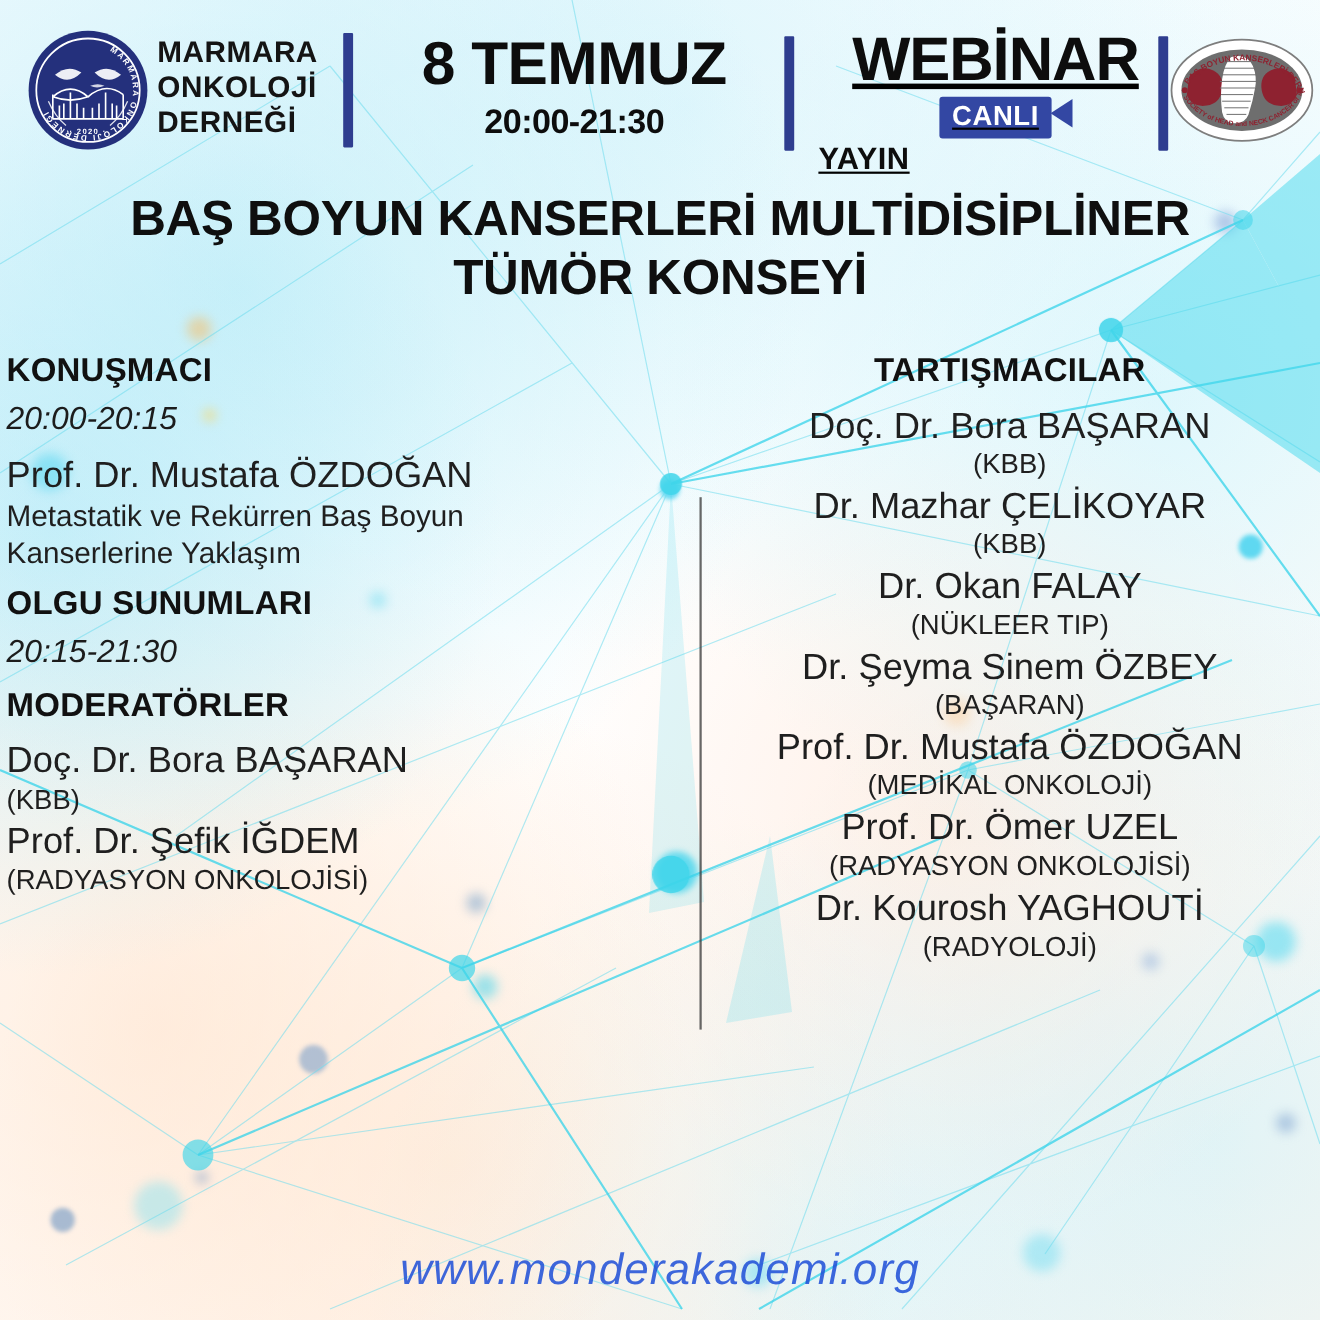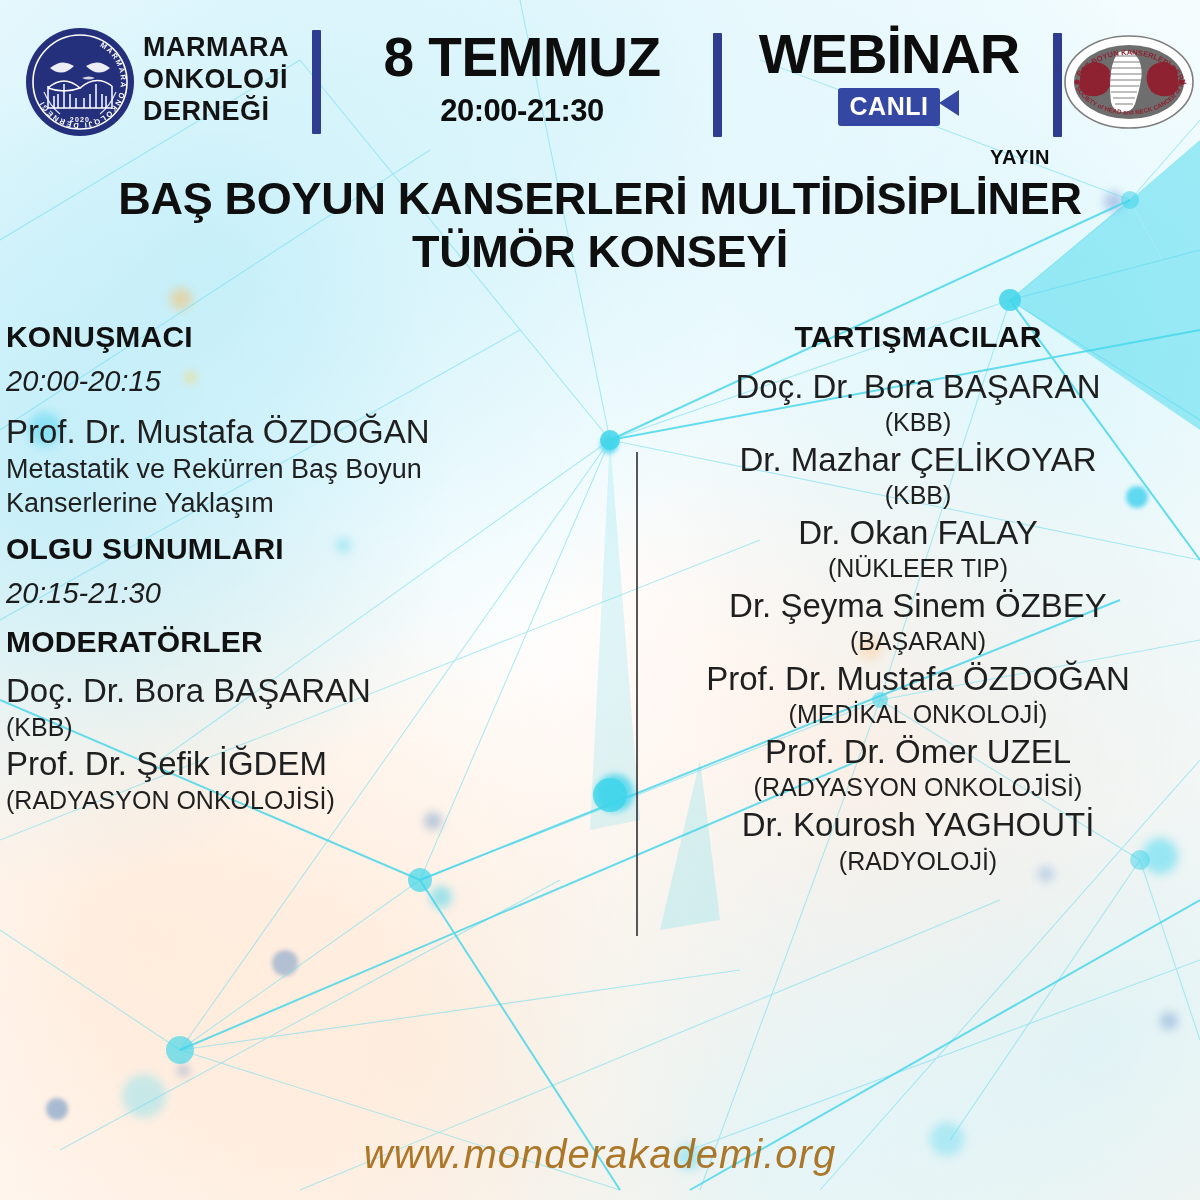--- a/index.html
+++ b/index.html
@@ -41,33 +41,33 @@
     font-weight:bold;font-size:27px;line-height:1.18;letter-spacing:.5px;
     color:#141414;text-align:left;
   }
   .vbar{position:absolute;width:9px;background:#2e3d8f;border-radius:1px;}
   #vbar-1{left:312px;top:30px;height:104px;}
   #vbar-2{left:713px;top:33px;height:104px;}
   #vbar-3{left:1053px;top:33px;height:104px;}
   #date-block{position:absolute;left:336px;top:30px;width:372px;text-align:center;}
   #date-main{font-weight:bold;font-size:55px;line-height:1;letter-spacing:-.5px;color:#0d0d0d;}
   #date-time{font-weight:bold;font-size:31px;line-height:1;margin-top:10px;letter-spacing:-.5px;color:#0d0d0d;}
-  #webinar-block{position:absolute;left:728px;top:26px;width:322px;text-align:center;}
+  #webinar-block{position:absolute;left:744px;top:26px;width:322px;text-align:center;text-decoration:underline;}
   #webinar-word{font-weight:bold;font-size:56px;line-height:1;letter-spacing:-1px;color:#0d0d0d;}
   #live-badge{margin-top:6px;display:flex;justify-content:center;align-items:center;}
   #live-pill{
     position:relative;background:#3347a3;color:#fff;font-weight:bold;font-size:25px;
     letter-spacing:.5px;padding:4px 12px 5px 12px;border-radius:3px;
   }
   #live-lens{
     position:absolute;right:-19px;top:2px;width:0;height:0;
     border-top:13px solid transparent;border-bottom:13px solid transparent;
     border-right:20px solid #3347a3;
   }
-  #live-sub{margin-top:20px;font-weight:bold;font-size:20px;letter-spacing:.5px;color:#0d0d0d;text-align:right;}
+  #live-sub{margin-top:3px;font-weight:bold;font-size:28px;letter-spacing:.5px;color:#0d0d0d;text-align:left;}
   #logo-right{position:absolute;left:1063px;top:30px;width:132px;height:104px;}
 
   
   #main-title{
     position:absolute;left:60px;top:172px;width:1080px;text-align:center;
     font-weight:bold;font-size:45px;line-height:1.18;letter-spacing:-.3px;color:#0f0f0f;
   }
 
   
   #divider{position:absolute;left:636px;top:452px;width:2px;height:484px;background:#3b3b3b;opacity:.85;}
@@ -77,21 +77,21 @@
   .sec-head{font-weight:bold;font-size:30px;letter-spacing:.2px;color:#111;line-height:1.25;}
   .sec-time{font-style:italic;font-size:29px;color:#1c1c1c;line-height:1.35;margin-top:6px;}
   .person{font-size:33px;color:#1f1f1f;line-height:1.26;font-weight:300;}
   .person.dept{font-size:25px;}
   .topic{font-size:27px;color:#1f1f1f;line-height:1.26;font-weight:300;}
   .gap-sm{height:10px;}
 
   
   #footer-url{
     position:absolute;left:0;top:1132px;width:1200px;text-align:center;
-    font-style:italic;font-size:40px;letter-spacing:1px;color:#a16207;opacity:.85;
+    font-style:italic;font-size:40px;letter-spacing:1px;color:#1d4ed8;opacity:.85;
   }
 </style>
 </head>
 <body>
 
 <div id="poster">
 
   <div id="bg-base" class="bg-layer"></div>
 
   <div id="bg-bokeh" class="bg-layer">

